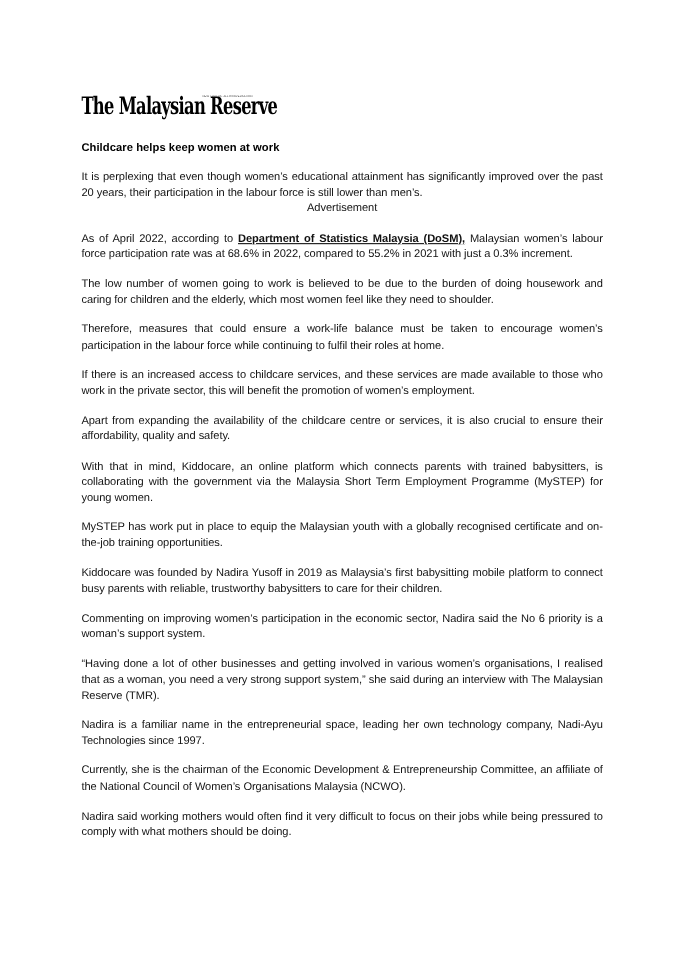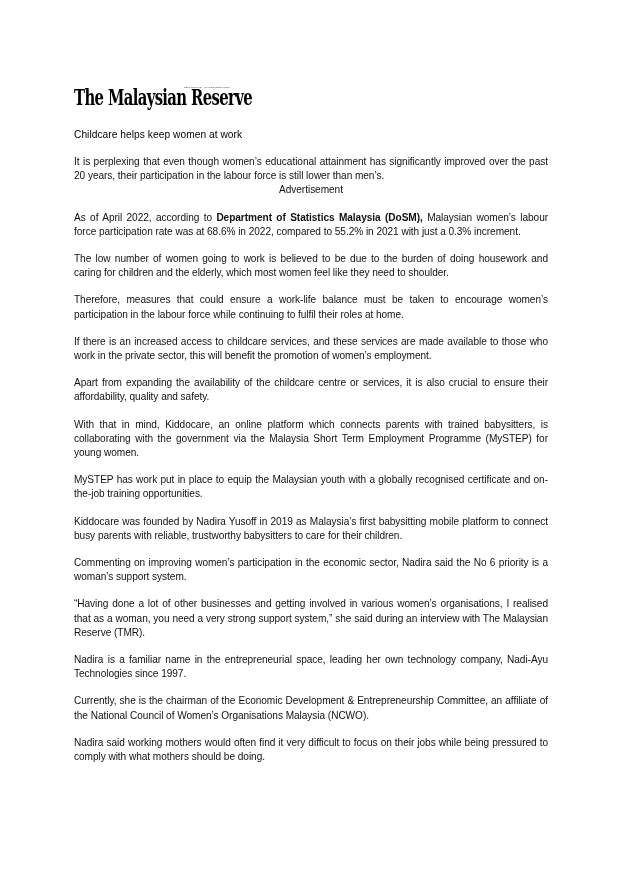--- a/index.html
+++ b/index.html
@@ -49,21 +49,21 @@
       font-size: 2.5px;
       color: #333;
       white-space: nowrap;
       letter-spacing: 0.1px;
     }
     .headline {
       position: absolute;
       left: 74px;
       top: 117px;
       font-size: 10.2px;
-      font-weight: normal;
+      font-weight: bold;
       color: #000;
       white-space: nowrap;
       letter-spacing: 0.05px;
     }
     .article {
       position: absolute;
       left: 74px;
       top: 143px;
       width: 474px;
     }
@@ -74,20 +74,21 @@
       text-align: justify;
       color: #111;
       letter-spacing: -0.05px;
     }
     .para .ad {
       display: block;
       text-align: center;
     }
     .para b {
       font-weight: bold;
+      text-decoration: underline;
     }
   </style>
 </head>
 <body>
 
 <div class="page">
 
   <div class="masthead">
     <span class="masthead-text">The Malaysian Reserve</span>
     <span class="masthead-tag">NEW TRUTHS. ALL CONVERSATION</span>

